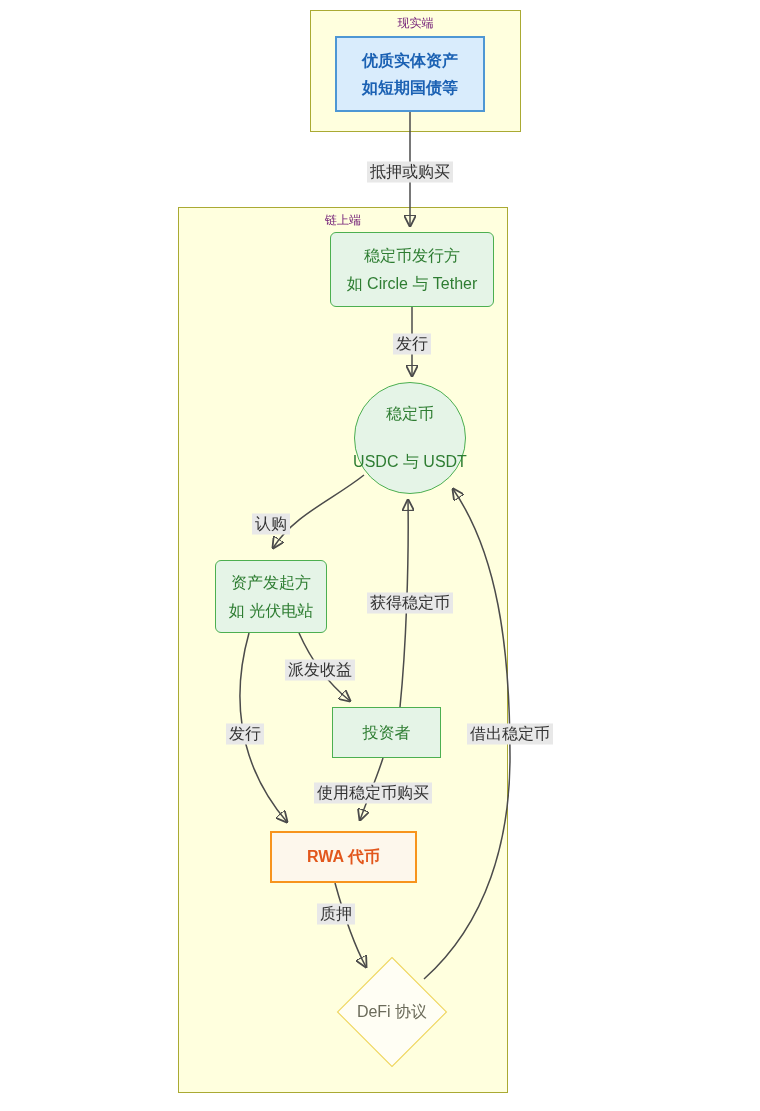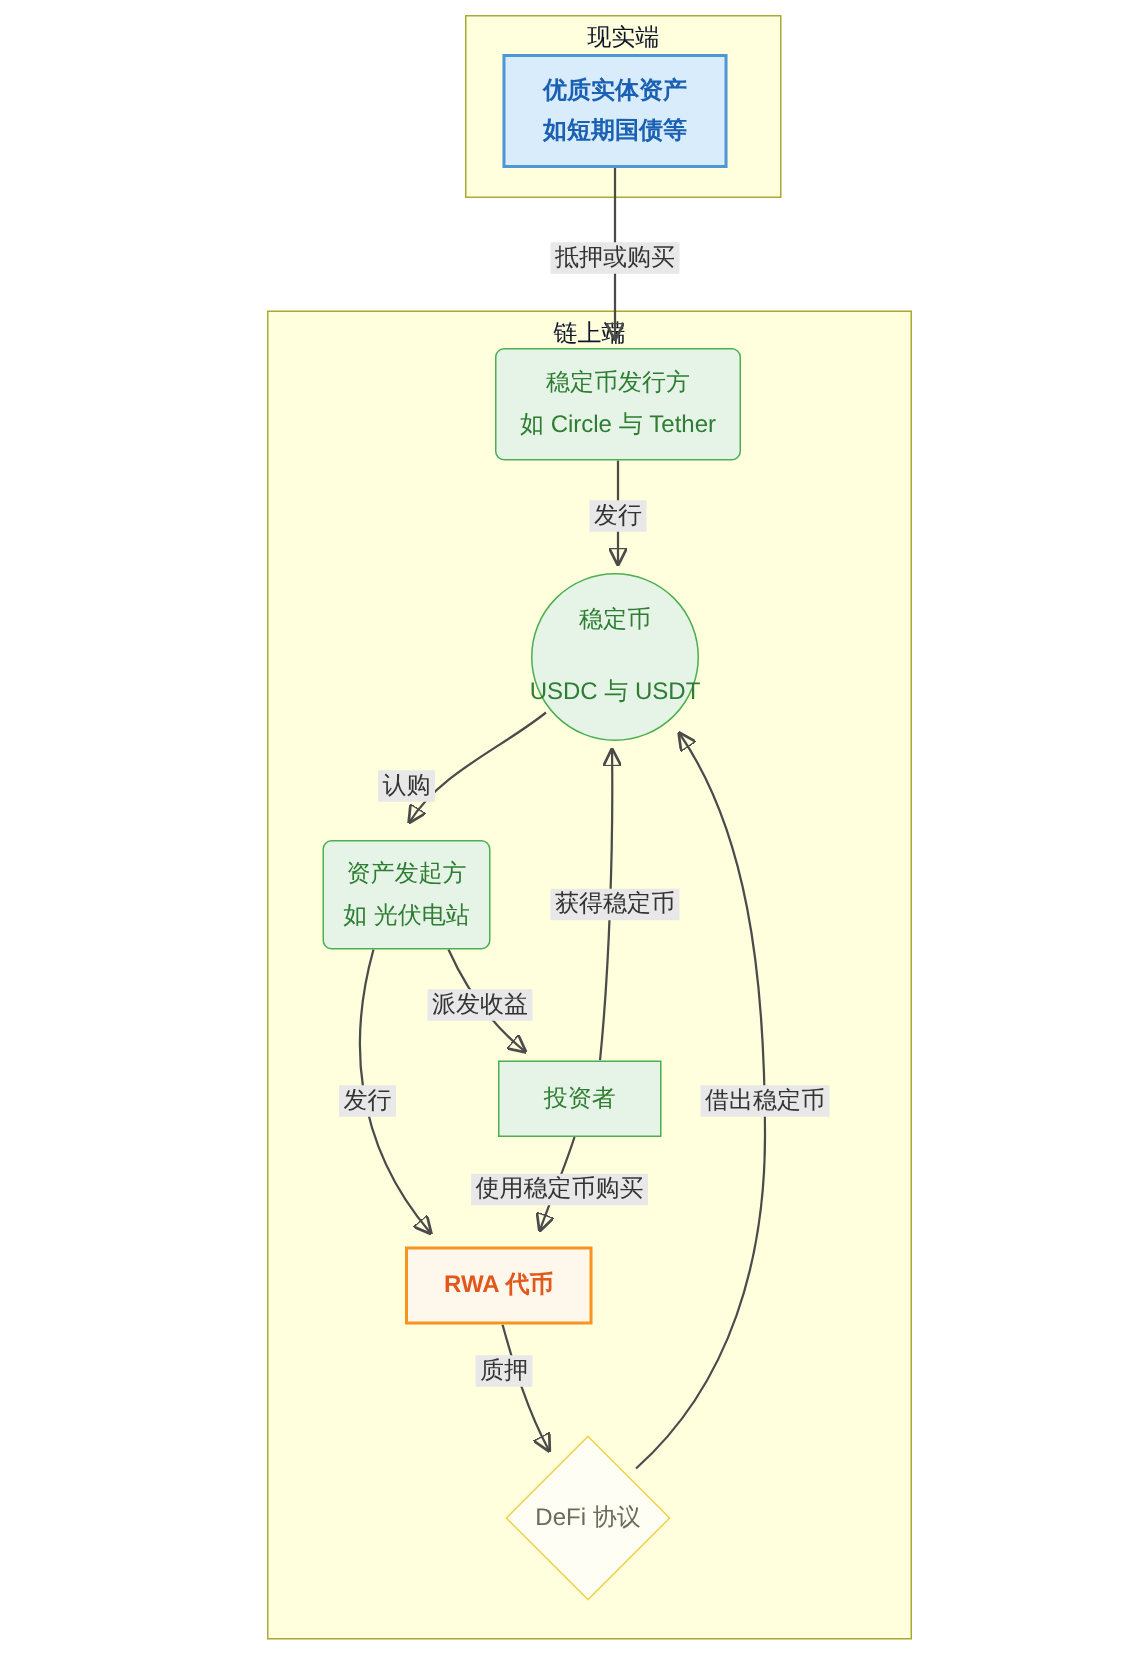--- a/index.html
+++ b/index.html
@@ -5,21 +5,21 @@
   html,body{margin:0;padding:0;background:#ffffff;}
   .canvas{
     position:relative;width:760px;height:1111px;background:#ffffff;
     font-family:"Liberation Sans","DejaVu Sans",sans-serif;overflow:hidden;
   }
   .container-box{
     position:absolute;background:#ffffde;border:1px solid #aaaa33;box-sizing:border-box;
   }
   .container-label{
     position:absolute;top:4px;left:0;right:0;text-align:center;
-    font-size:16px;color:#0f172a;
+    font-size:12px;color:#701a75;
   }
   .edges-layer{position:absolute;left:0;top:0;pointer-events:none;}
   .edges-layer path{fill:none;stroke:#4b4b4b;stroke-width:1.5;}
   .node{
     position:absolute;display:flex;flex-direction:column;align-items:center;justify-content:center;
     text-align:center;font-size:16px;line-height:1.7;box-sizing:border-box;white-space:nowrap;
   }
   .node.blue{
     background:#d9ecfc;border:2px solid #4e97d4;color:#1b61b3;font-weight:bold;
   }
@@ -46,21 +46,21 @@
 </style>
 </head>
 <body>
 
 <div class="canvas">
 
   <div class="container-box" style="left:310px;top:10px;width:211px;height:122px;">
     <div class="container-label">现实端</div>
   </div>
 
-  <div class="container-box" style="left:178px;top:207px;width:430px;height:886px;">
+  <div class="container-box" style="left:178px;top:207px;width:330px;height:886px;">
     <div class="container-label">链上端</div>
   </div>
 
   <svg class="edges-layer" width="760" height="1111" viewBox="0 0 760 1111">
     <defs>
       <marker id="arrow" viewBox="0 0 10 10" refX="9" refY="5" markerWidth="8" markerHeight="8" orient="auto">
         <path d="M0,0 L10,5 L0,10 Z" fill="#383838" stroke="none"></path>
       </marker>
     </defs>
     <path d="M410,112 L410,226" marker-end="url(#arrow)"></path>
@@ -101,20 +101,20 @@
 
   <div class="node green" style="left:215px;top:560px;width:112px;height:73px;">
     <span>资产发起方</span>
     <span>如 光伏电站</span>
   </div>
 
   <div class="node green square" style="left:332px;top:707px;width:109px;height:51px;">
     <span>投资者</span>
   </div>
 
-  <div class="node orange" style="left:270px;top:831px;width:125px;height:52px;">
+  <div class="node orange" style="left:270px;top:831px;width:147px;height:52px;">
     <span>RWA 代币</span>
   </div>
 
   <div class="diamond-shape"></div>
   <div class="diamond-label">DeFi 协议</div>
 
 </div>
 
 </body></html>

